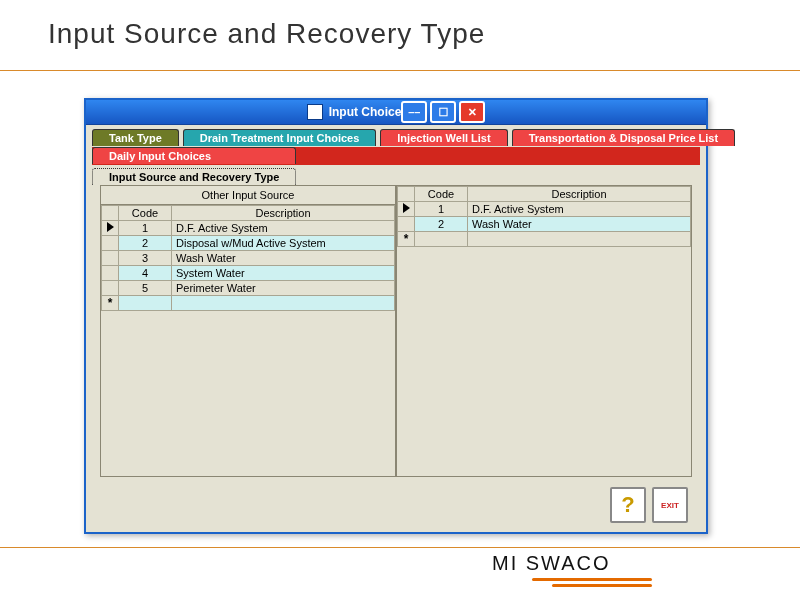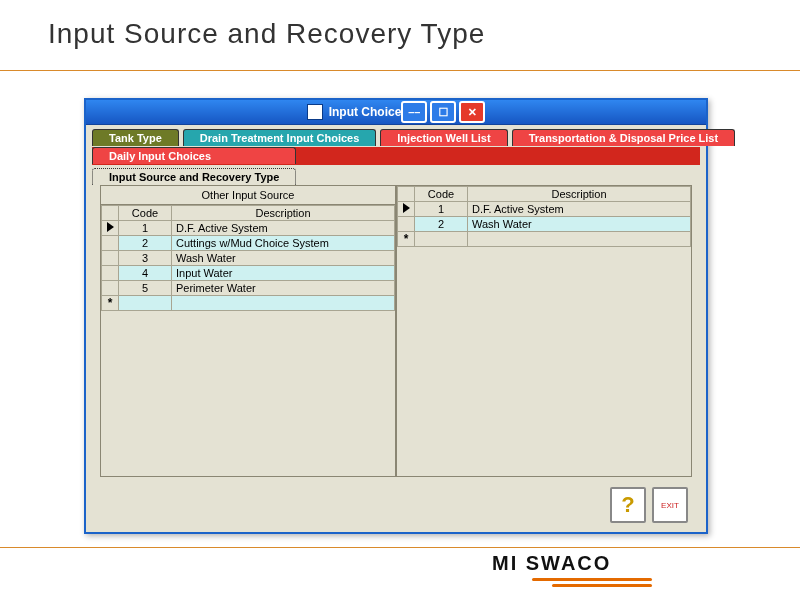--- a/index.html
+++ b/index.html
@@ -1,21 +1,21 @@
 <!DOCTYPE html>
 <html><head>
 <meta charset="utf-8">
 <style>
   html,body{margin:0;padding:0;font-family:Tahoma,Arial,sans-serif;background:#fff;color:#000;width:800px;height:600px;overflow:hidden}
   .slide{position:relative;width:692px;height:600px;background:#fff}
   .slide-title{position:absolute;left:48px;top:18px;font-size:28px;font-weight:400;color:#333;letter-spacing:1px}
   .orange-rule{position:absolute;left:0;top:70px;width:800px;height:1px;background:#d98a2b}
   .orange-rule2{position:absolute;left:0;top:547px;width:800px;height:1px;background:#d98a2b}
   .logo{position:absolute;right:30px;bottom:8px;width:170px;height:40px}
-  .logo .txt{font-size:20px;font-weight:700;color:#111;letter-spacing:2px}
+  .logo .txt{font-size:20px;font-weight:400;color:#111;letter-spacing:2px}
   .logo .swoosh{display:block;height:3px;background:linear-gradient(#e46a00,#e46a00);border-radius:3px;margin-top:3px}
 
   .app{position:absolute;left:84px;top:98px;width:620px;height:432px;border:2px solid #1b63c9;background:#e4e2d3;box-shadow:2px 2px 6px rgba(0,0,0,.3)}
   .titlebar{height:24px;background:linear-gradient(#2f86f0,#1656c2);display:flex;align-items:center;justify-content:center;padding:0 4px;border-bottom:1px solid #12439a}
   .titlebar .left{display:flex;align-items:center;gap:6px}
   .titlebar .icon{width:14px;height:14px;background:#fff;border:1px solid #0a3a88}
   .titlebar .caption{color:#fff;font-size:12px;font-weight:700}
   .winbtns{display:flex;gap:3px}
   .winbtn{width:22px;height:18px;border:2px solid #fff;border-radius:3px;background:#2d7ce8;display:flex;align-items:center;justify-content:center;color:#fff;font-size:11px;font-weight:700}
   .winbtn.close{background:#e53a2a}
@@ -43,21 +43,21 @@
   th{font-weight:400;text-align:center}
   th.code,td.code{width:44px;text-align:center}
   th.sel,td.sel{width:16px;text-align:center;padding:0}
   td.alt{background:#cef1f1}
   .rowptr{display:inline-block;width:0;height:0;border-top:5px solid transparent;border-bottom:5px solid transparent;border-left:7px solid #000}
   .rowstar{font-size:12px;font-weight:700}
 
   .footer-btns{position:absolute;right:18px;bottom:14px;display:flex;gap:6px}
   .fbtn{width:32px;height:32px;border:2px solid #888;background:#fff;display:flex;align-items:center;justify-content:center;border-radius:2px}
   .fbtn.help{color:#c99a00;font-size:22px;font-weight:900}
-  .fbtn.exit{color:#c22;font-size:18px;font-weight:400}
+  .fbtn.exit{color:#c22;font-size:18px;font-weight:700}
   .panel .grid-shell{flex:1;overflow:hidden}
 </style>
 </head>
 <body>
 
 <div class="slide">
   <div class="slide-title">Input Source and Recovery Type</div>
   <div class="orange-rule"></div>
 
   <div class="app">
@@ -101,31 +101,31 @@
               <th>Description</th>
             </tr>
             <tr>
               <td class="sel"><span class="rowptr"></span></td>
               <td class="code">1</td>
               <td>D.F. Active System</td>
             </tr>
             <tr>
               <td class="sel"></td>
               <td class="code alt">2</td>
-              <td class="alt">Cuttings w/Mud Choice System</td>
+              <td class="alt">Disposal w/Mud Active System</td>
             </tr>
             <tr>
               <td class="sel"></td>
               <td class="code">3</td>
               <td>Wash Water</td>
             </tr>
             <tr>
               <td class="sel"></td>
               <td class="code alt">4</td>
-              <td class="alt">Input Water</td>
+              <td class="alt">System Water</td>
             </tr>
             <tr>
               <td class="sel"></td>
               <td class="code">5</td>
               <td>Perimeter Water</td>
             </tr>
             <tr>
               <td class="sel"><span class="rowstar">*</span></td>
               <td class="code alt"></td>
               <td class="alt"></td>

